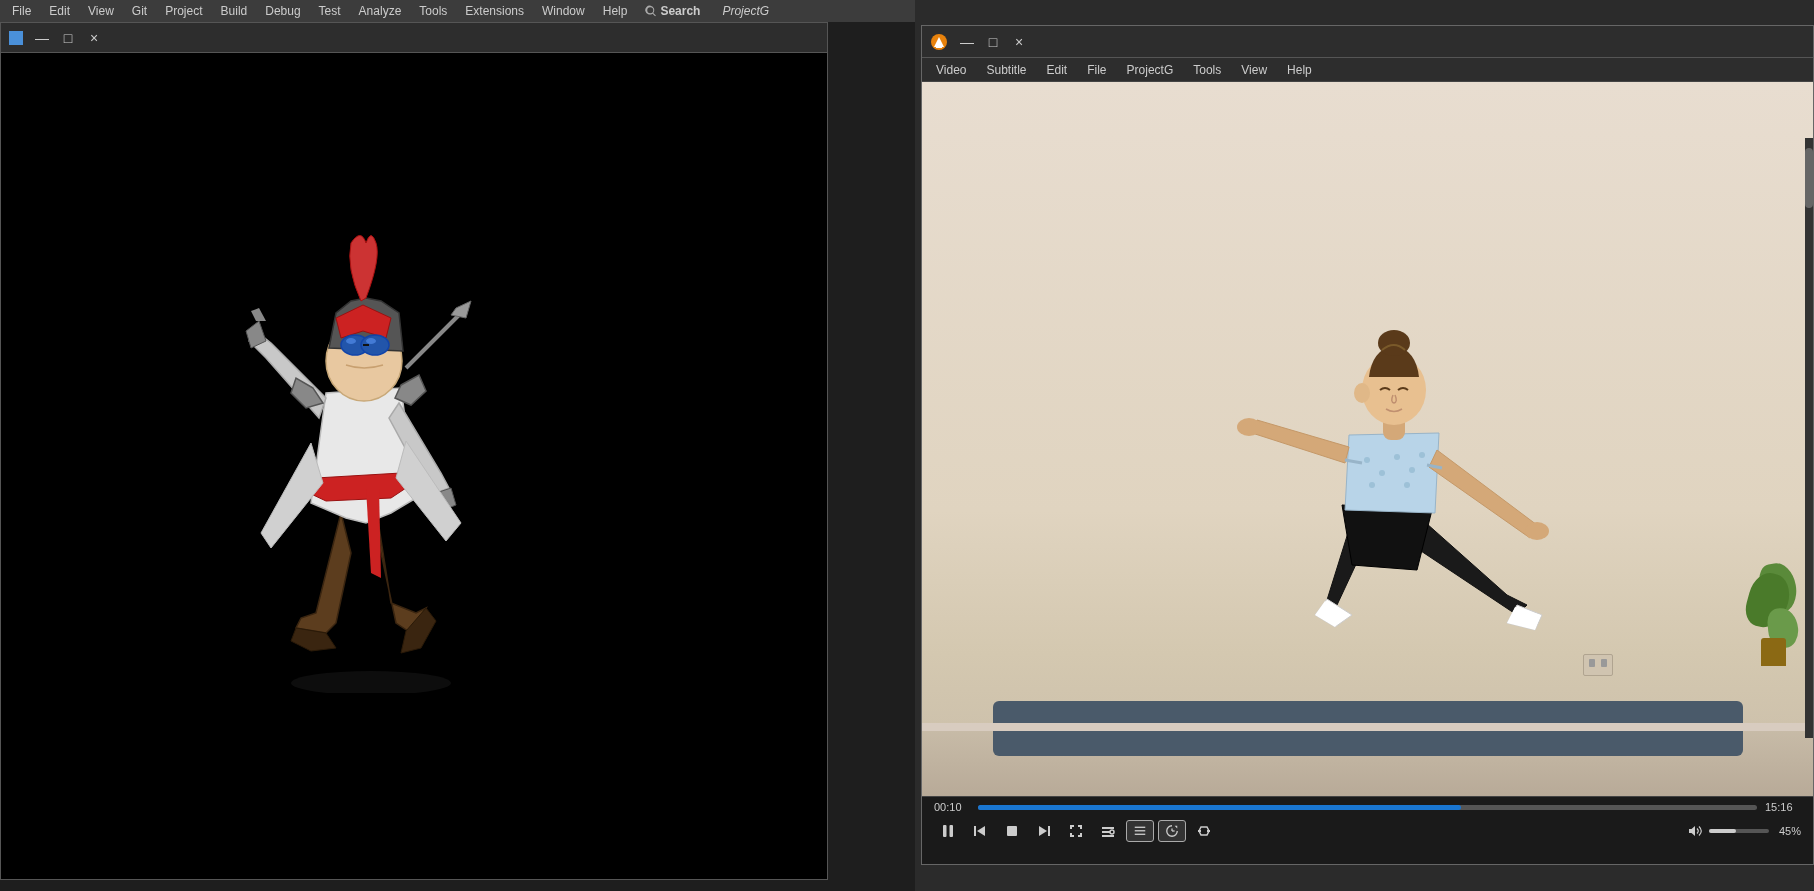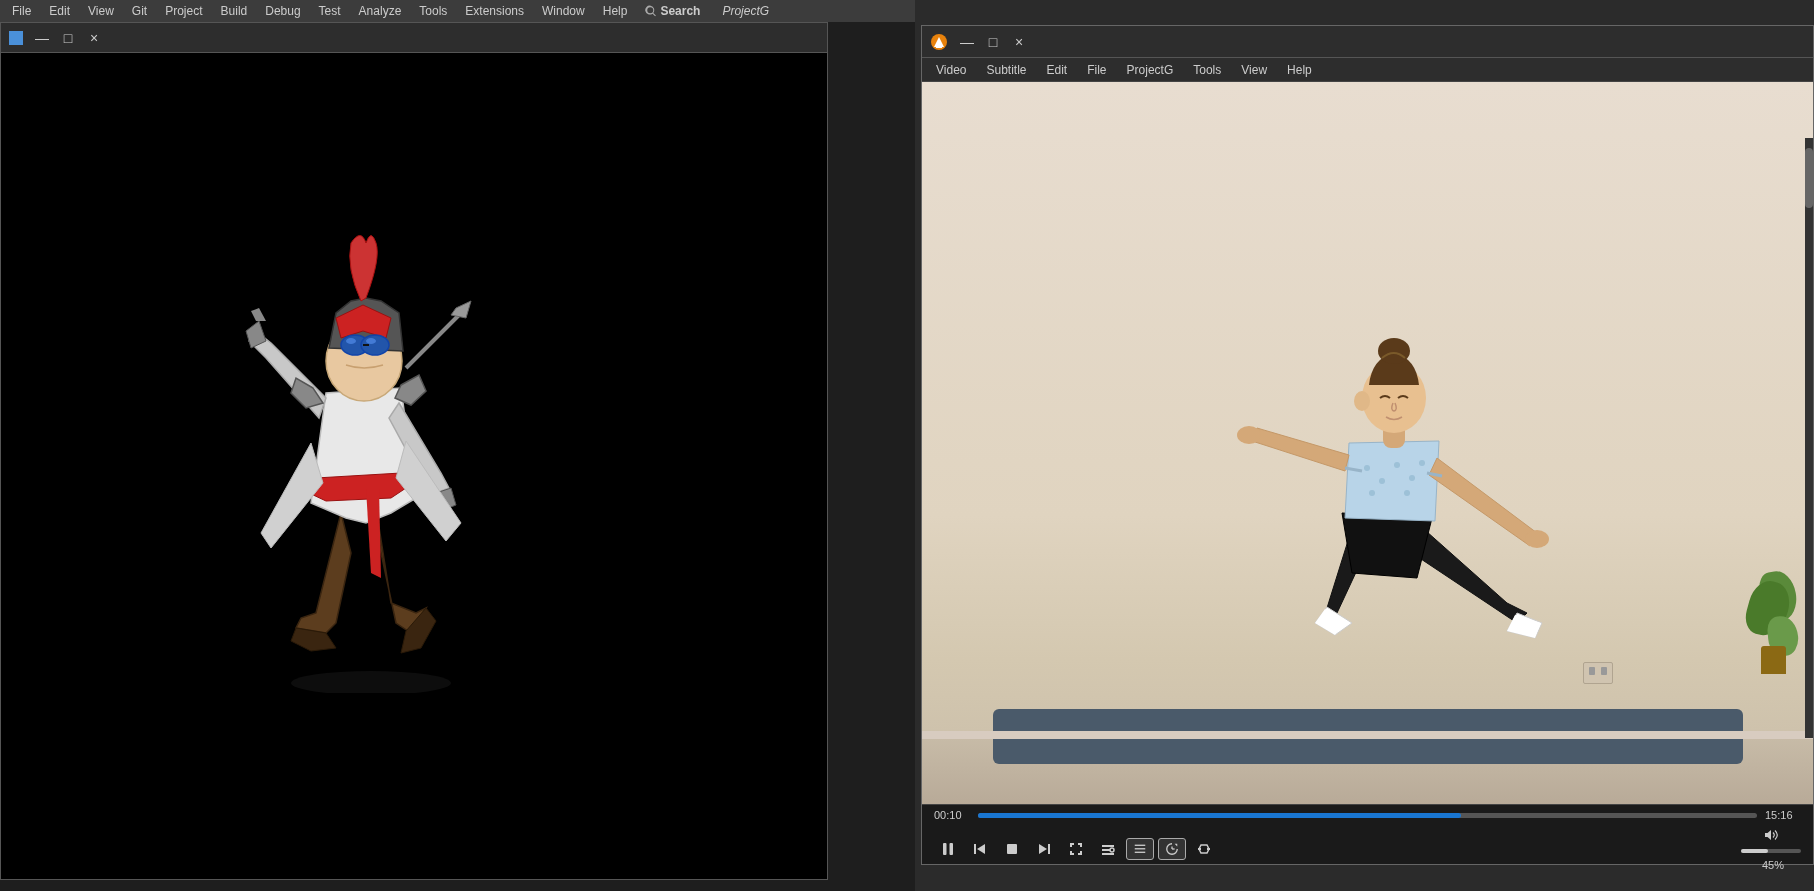--- a/index.html
+++ b/index.html
@@ -176,21 +176,21 @@
       left: 50%;
       transform: translateX(-50%);
       width: 750px;
       height: 55px;
       background: #4a5a6a;
       border-radius: 6px;
     }
 
     
     #vlc-controls {
-      height: 60px;
+      height: 68px;
       background: #1a1a1a;
       border-top: 1px solid #444;
       flex-shrink: 0;
       padding: 4px 10px;
     }
     #progress-bar-container {
       display: flex;
       align-items: center;
       gap: 8px;
       margin-bottom: 6px;
@@ -581,21 +581,21 @@
       </div>
 
       <button class="ctrl-btn" title="Record">
         <svg viewBox="0 0 16 16" xmlns="http://www.w3.org/2000/svg">
           <line x1="2" y1="8" x2="5" y2="8" stroke="#ccc" stroke-width="2"></line>
           <line x1="11" y1="8" x2="14" y2="8" stroke="#ccc" stroke-width="2"></line>
           <path d="M5 4h6l2 4-2 4H5L3 8z" fill="none" stroke="#ccc" stroke-width="1.5"></path>
         </svg>
       </button>
 
-      <div class="volume-slider-container" style="margin-left:auto;display:flex;align-items:center;gap:6px;flex-direction:column;">
+      <div class="volume-slider-container" style="margin-left:auto;display:flex;align-items:center;gap:6px;">
 
         <svg width="16" height="16" viewBox="0 0 16 16" xmlns="http://www.w3.org/2000/svg">
           <path d="M2 6v4h2.5L8 13V3L4.5 6H2z" fill="#ccc"></path>
           <path d="M10 5.5C10.8 6.4 11.3 7.2 11.3 8s-0.5 1.6-1.3 2.5" stroke="#ccc" stroke-width="1.2" fill="none"></path>
           <path d="M12 3.5C13.5 5 14.3 6.5 14.3 8s-0.8 3-2.3 4.5" stroke="#ccc" stroke-width="1.2" fill="none"></path>
         </svg>
         <div id="volume-track">
           <div id="volume-fill" style="width: 45%;"></div>
         </div>
         <span class="volume-pct">45%</span>

